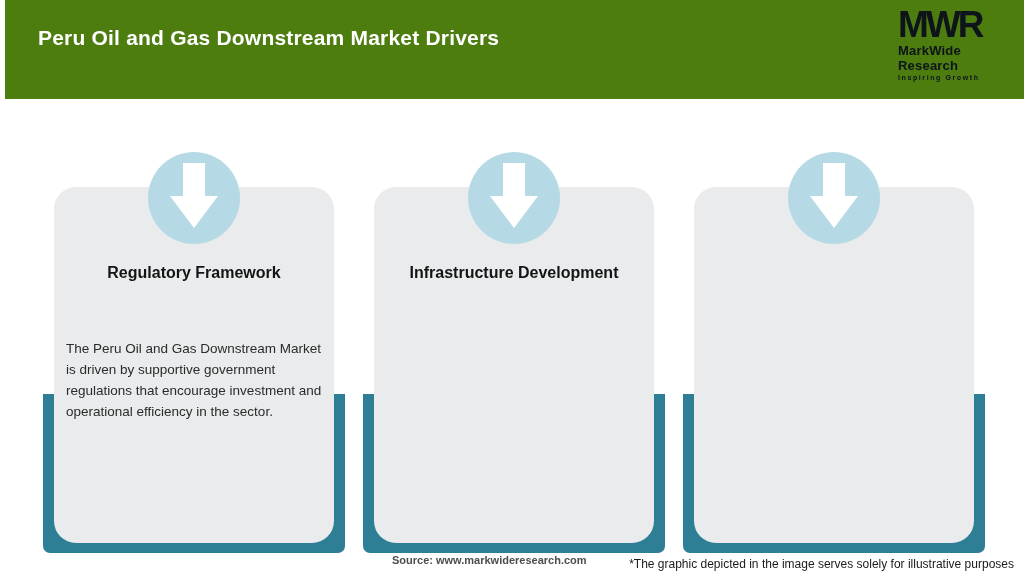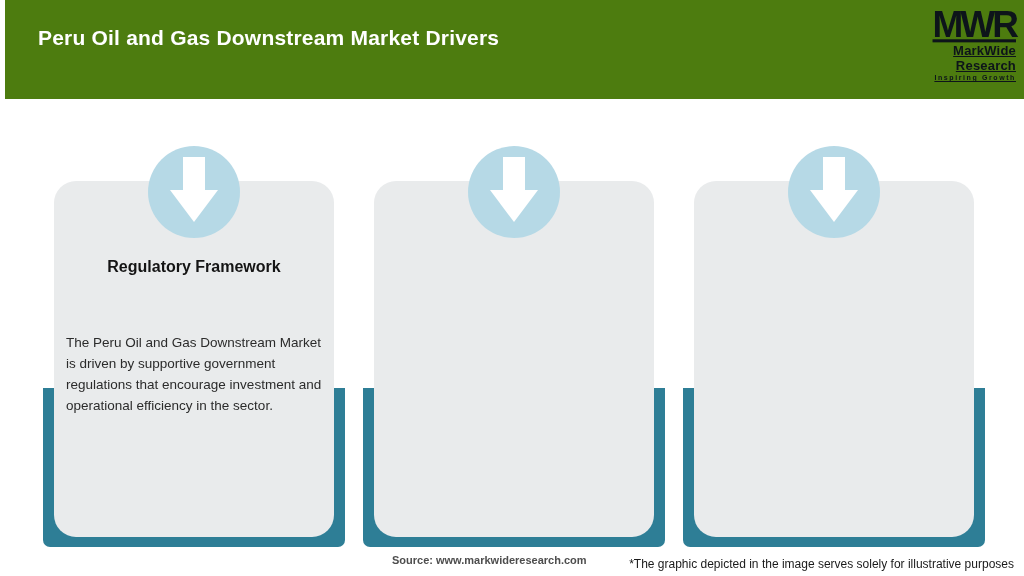--- a/index.html
+++ b/index.html
@@ -11,30 +11,30 @@
   
   .header{
     position:absolute;left:5px;top:0;width:1019px;height:99px;
     background:#4d7c0f;
   }
   .header-title{
     position:absolute;left:33px;top:26px;
     font-size:21px;font-weight:700;color:#ffffff;letter-spacing:.2px;
   }
   .logo{
-    position:absolute;right:8px;top:7px;width:118px;text-align:right;color:#0d141a;text-decoration:underline;
+    position:absolute;right:8px;top:7px;width:118px;text-align:left;color:#0d141a;
   }
   .logo-monogram{
     font-size:37px;font-weight:800;line-height:36px;letter-spacing:-3px;
     transform:scaleY(1.02);color:#0d141a;
   }
   .logo-name{font-size:13px;font-weight:700;margin-top:0;letter-spacing:.2px;}
   .logo-tagline{font-size:7px;font-weight:700;letter-spacing:1.6px;margin-top:1px;}
   
-  .card-col{position:absolute;top:4px;width:302px;height:408px;}
+  .card-col{position:absolute;top:10px;width:302px;height:408px;}
   .col-1{left:43px;} .col-2{left:363px;} .col-3{left:683px;}
   .card-shadow{
     position:absolute;left:0;top:384px;width:302px;height:159px;
     background:#2e7e96;border-radius:0 0 7px 7px;
   }
   .card{
     position:absolute;left:11px;top:177px;width:280px;height:356px;
     background:#e9ebec;border-radius:22px;
   }
   .card-title{
@@ -91,20 +91,21 @@
   </div>
   <div class="arrow-circle">
     <div class="arrow-shaft"></div>
     <div class="arrow-head"></div>
   </div>
 </div>
 
 <div class="card-col col-2">
   <div class="card-shadow"></div>
   <div class="card">
+    <div class="card-title">Infrastructure Development</div>
   </div>
   <div class="arrow-circle">
     <div class="arrow-shaft"></div>
     <div class="arrow-head"></div>
   </div>
 </div>
 
 <div class="card-col col-3">
   <div class="card-shadow"></div>
   <div class="card">

